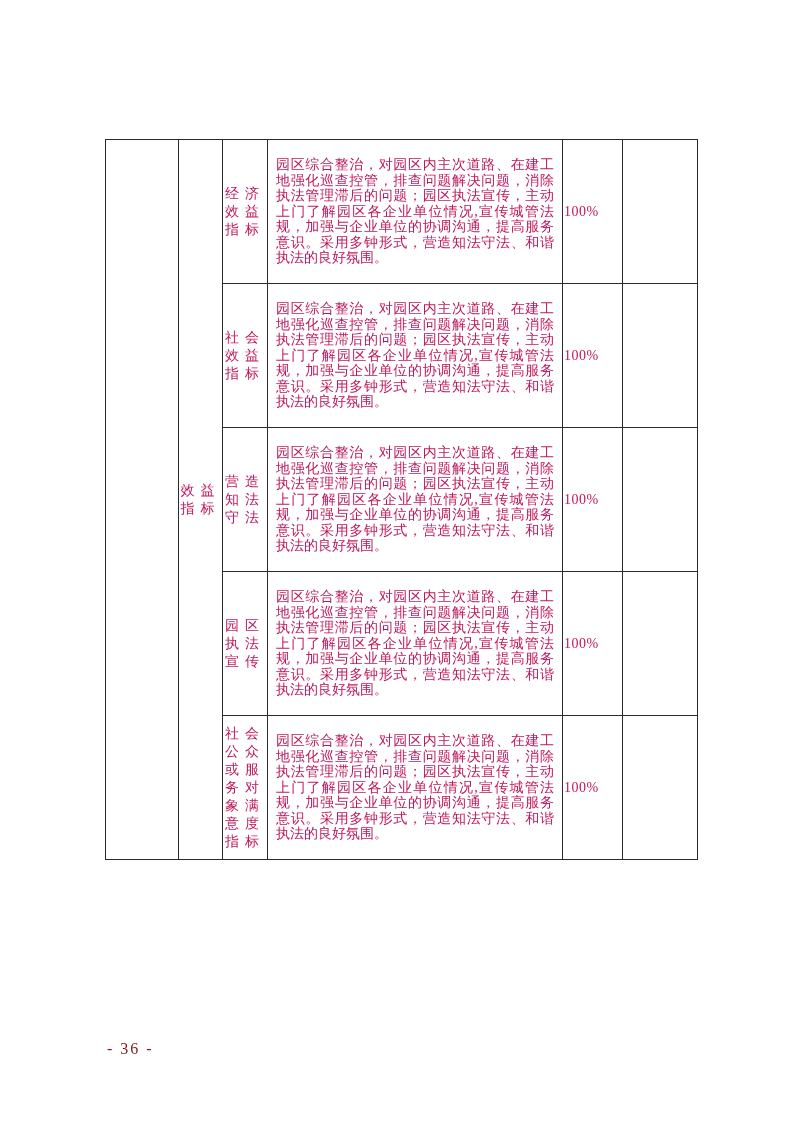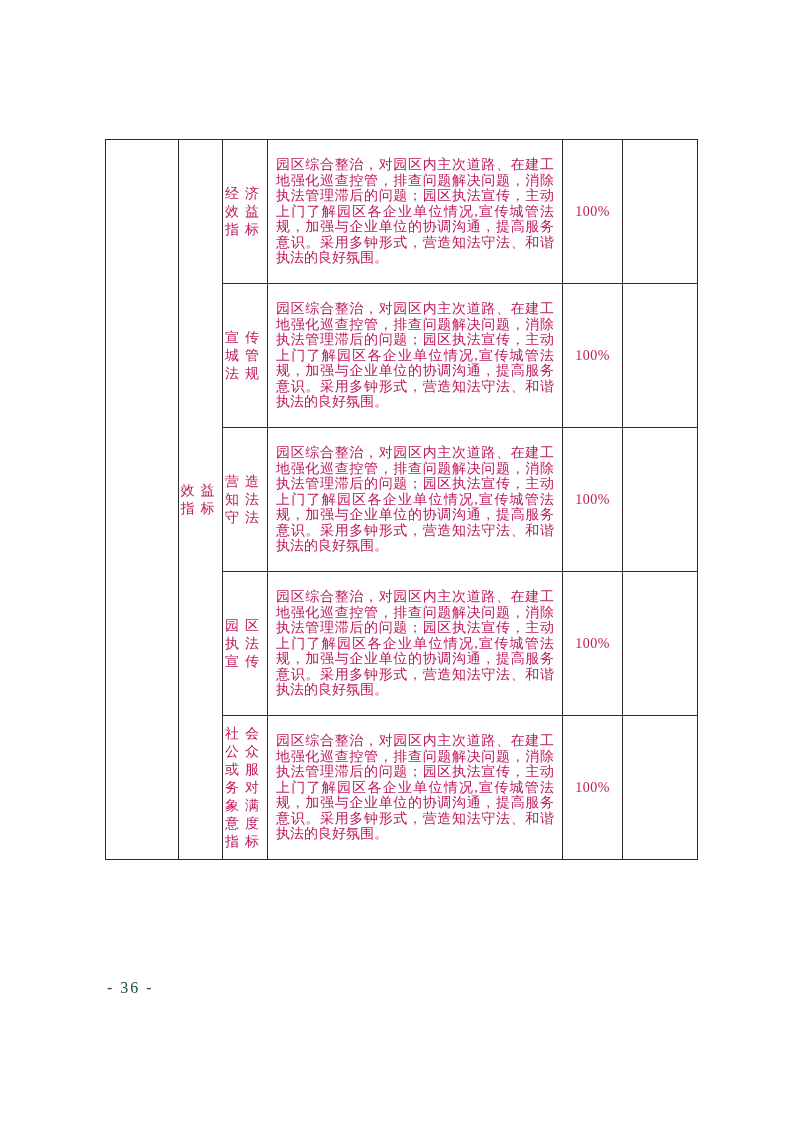--- a/index.html
+++ b/index.html
@@ -47,31 +47,30 @@
     padding: 0 1px;
   }
   td.cell-desc {
     text-align: justify;
     text-align-last: left;
     word-break: break-all;
     line-height: 15.6px;
     padding: 0 8px;
   }
   td.cell-value {
-    text-align: center;
     font-size: 15px;
     letter-spacing: 0.5px;
   }
   .page-number {
     position: absolute;
     left: 107px;
-    top: 979px;
+    top: 1040px;
     font-size: 16px;
     letter-spacing: 2px;
-    color: #14532d;
+    color: #7f1d1d;
     white-space: pre;
   }
 </style>
 </head>
 <body>
 
 <div class="page">
 
   <table class="indicator-table">
     <colgroup>
@@ -85,21 +84,21 @@
     <tbody>
       <tr>
         <td class="cell-empty-left" rowspan="5"></td>
         <td class="cell-group" rowspan="5">效益指标</td>
         <td class="cell-indicator">经济效益指标</td>
         <td class="cell-desc">园区综合整治，对园区内主次道路、在建工地强化巡查控管，排查问题解决问题，消除执法管理滞后的问题；园区执法宣传，主动上门了解园区各企业单位情况,宣传城管法规，加强与企业单位的协调沟通，提高服务意识。采用多钟形式，营造知法守法、和谐执法的良好氛围。</td>
         <td class="cell-value">100%</td>
         <td class="cell-empty-right"></td>
       </tr>
       <tr>
-        <td class="cell-indicator">宣传城管法规</td>
+        <td class="cell-indicator">社会效益指标</td>
         <td class="cell-desc">园区综合整治，对园区内主次道路、在建工地强化巡查控管，排查问题解决问题，消除执法管理滞后的问题；园区执法宣传，主动上门了解园区各企业单位情况,宣传城管法规，加强与企业单位的协调沟通，提高服务意识。采用多钟形式，营造知法守法、和谐执法的良好氛围。</td>
         <td class="cell-value">100%</td>
         <td class="cell-empty-right"></td>
       </tr>
       <tr>
         <td class="cell-indicator">营造知法守法</td>
         <td class="cell-desc">园区综合整治，对园区内主次道路、在建工地强化巡查控管，排查问题解决问题，消除执法管理滞后的问题；园区执法宣传，主动上门了解园区各企业单位情况,宣传城管法规，加强与企业单位的协调沟通，提高服务意识。采用多钟形式，营造知法守法、和谐执法的良好氛围。</td>
         <td class="cell-value">100%</td>
         <td class="cell-empty-right"></td>
       </tr>

